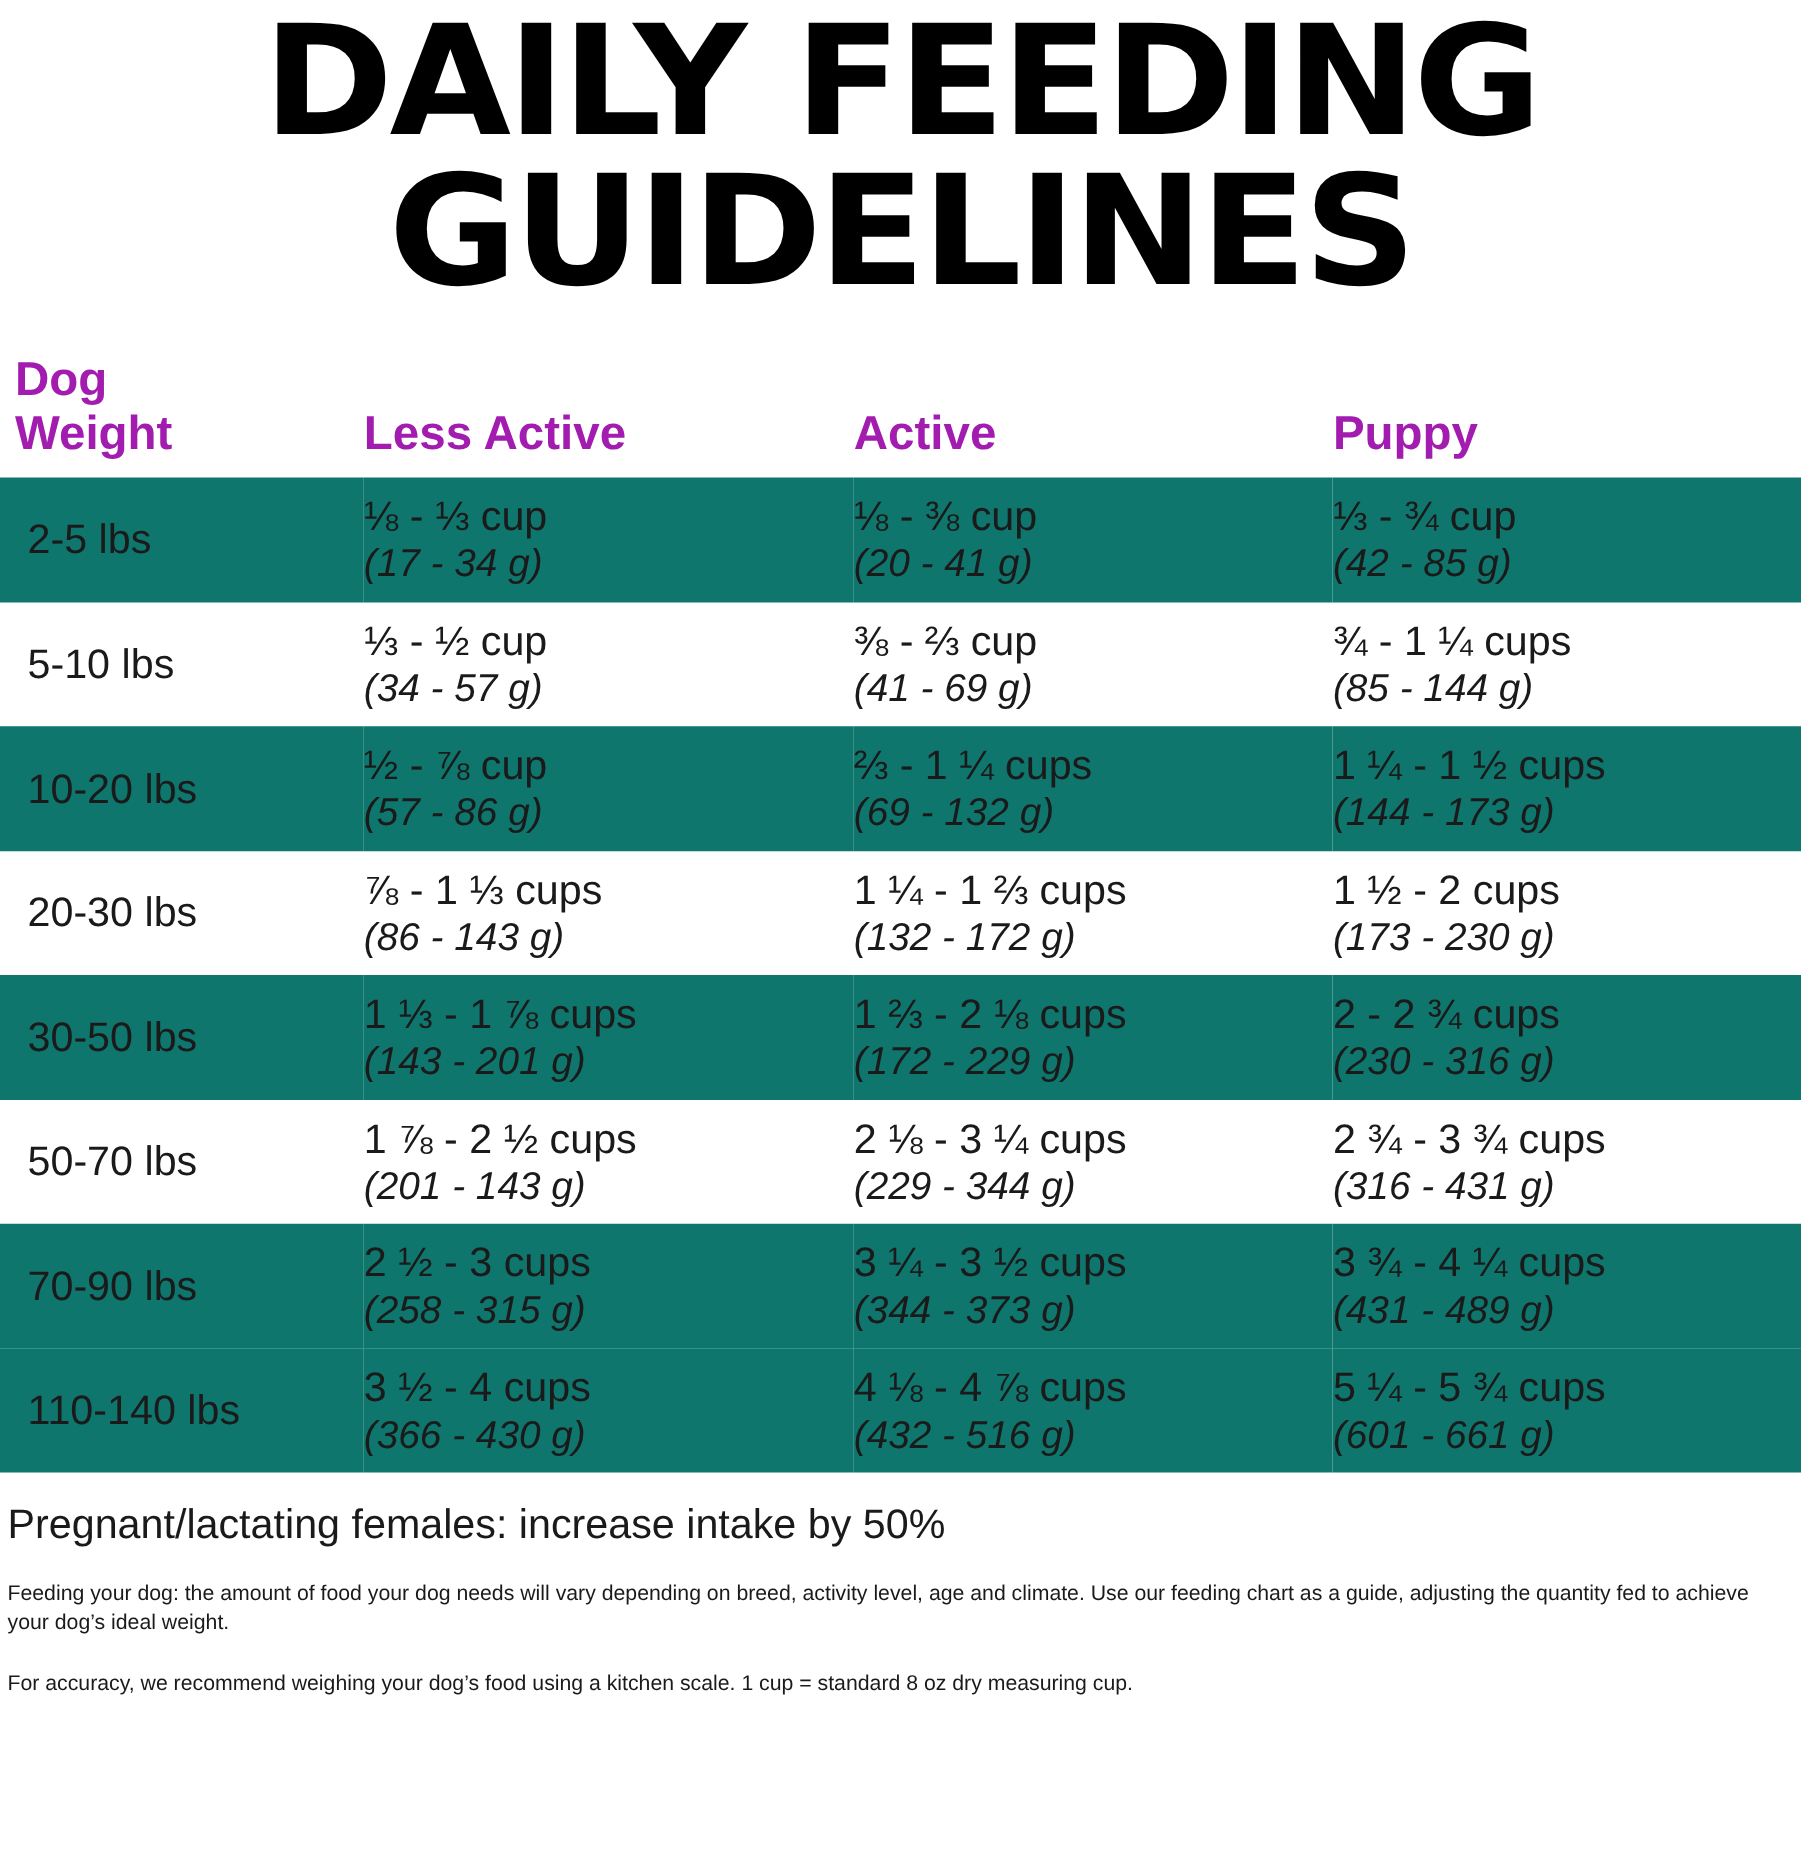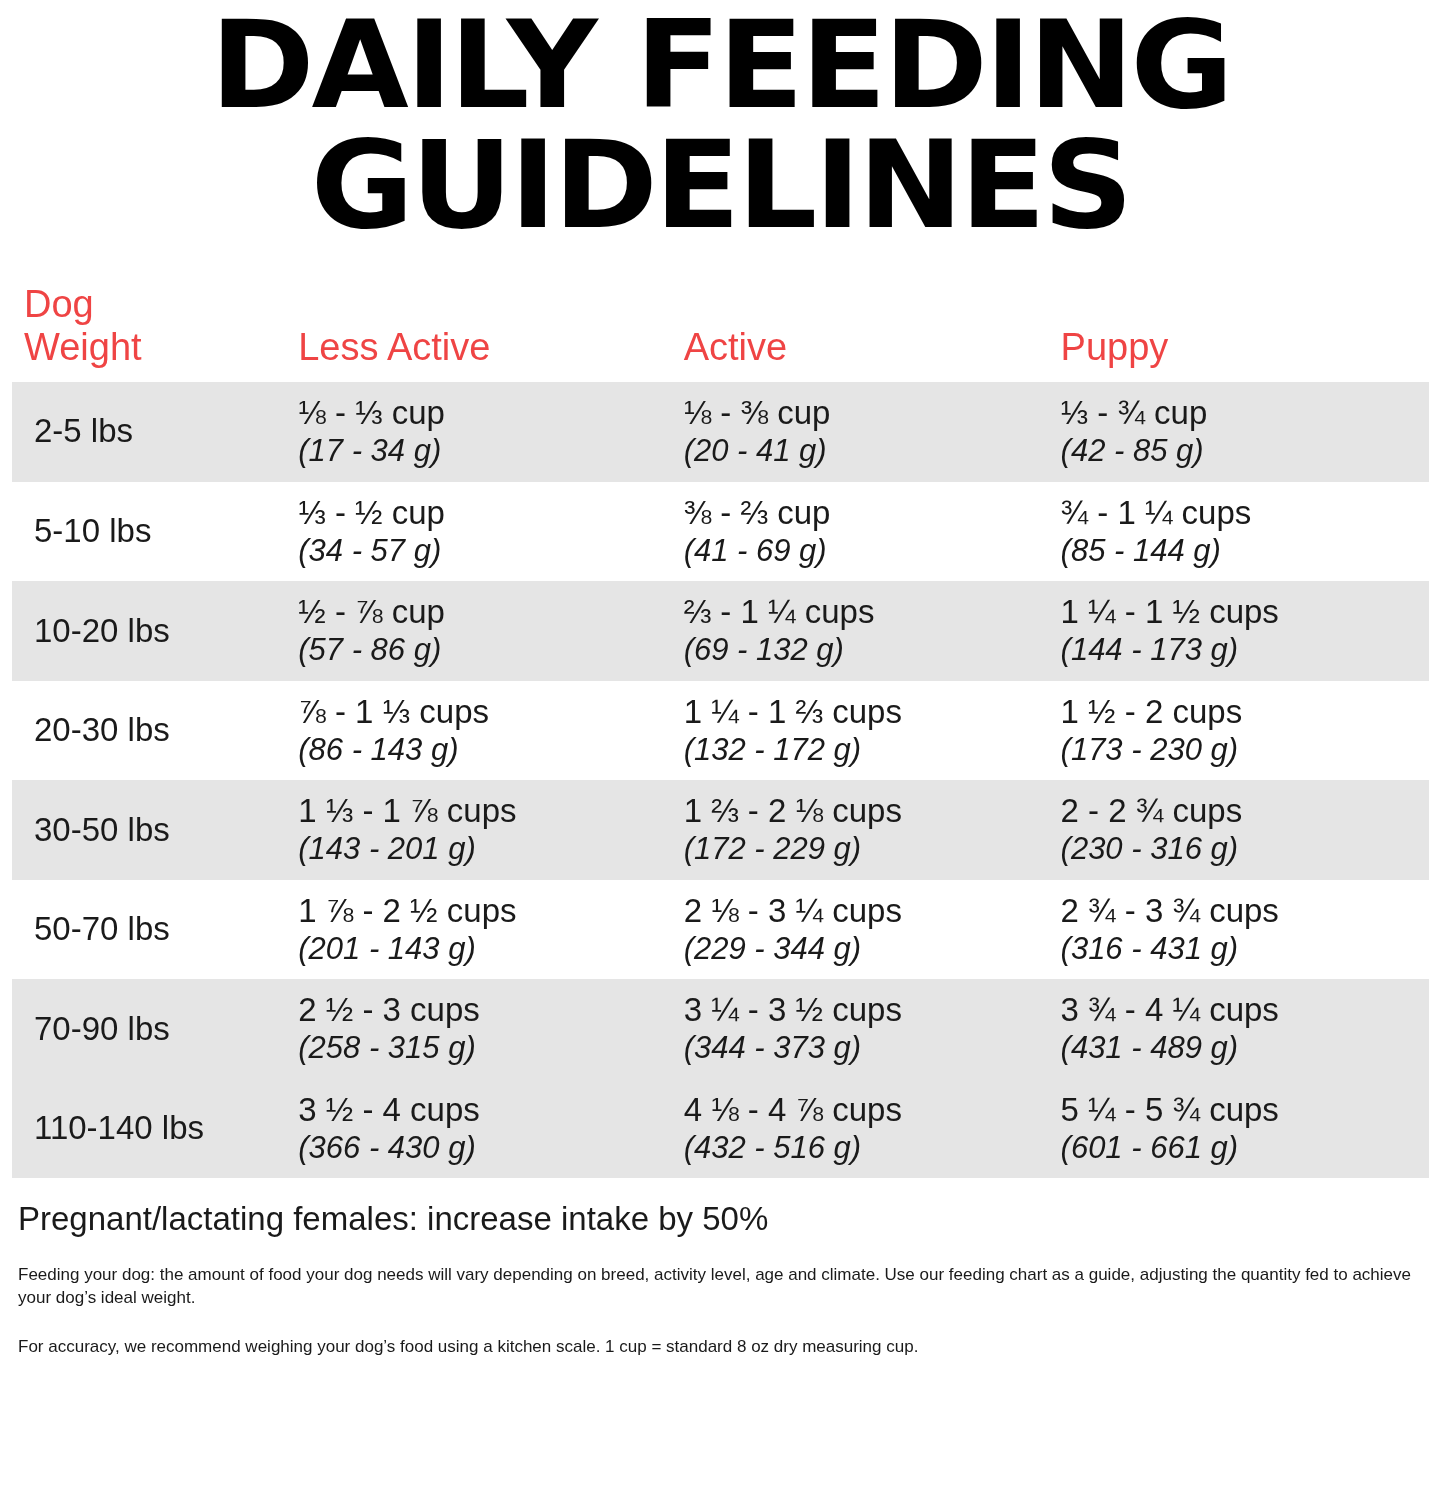--- a/index.html
+++ b/index.html
@@ -12,21 +12,21 @@
     height: 1500px;
     font-family: "Liberation Sans", sans-serif;
     color: #1a1a1a;
     overflow: hidden;
   }
   .page {
     width: 1441px;
     height: 1500px;
     position: relative;
     box-sizing: border-box;
-    padding: 0 12px;
+    padding: 0 0;
   }
   .title-block {
     padding-top: 6px;
     text-align: center;
   }
   .title-line {
     font-family: "DejaVu Sans", sans-serif;
     font-weight: 700;
     font-size: 118px;
     line-height: 0.98;
@@ -44,36 +44,36 @@
     margin-top: 38px;
     table-layout: fixed;
   }
   table.chart col.c0 { width: 20.2%; }
   table.chart col.c1 { width: 27.2%; }
   table.chart col.c2 { width: 26.6%; }
   table.chart col.c3 { width: 26.0%; }
 
   thead th {
     text-align: left;
-    font-weight: 400;
+    font-weight: 700;
     font-size: 38px;
-    color: #ef4444;
+    color: #a21caf;
     padding: 0 0 14px 0;
     vertical-align: bottom;
     line-height: 1.12;
   }
   thead th.firstcol {
     padding-left: 12px;
   }
   thead th .hdr-stack {
     display: block;
   }
 
   tbody tr.shade {
-    background: #e5e5e5;
+    background: #0f766e;
   }
   tbody td {
     padding: 12px 0 12px 0;
     vertical-align: middle;
     line-height: 1.18;
   }
   tbody td.weight {
     font-size: 33px;
     padding-left: 22px;
     white-space: nowrap;

